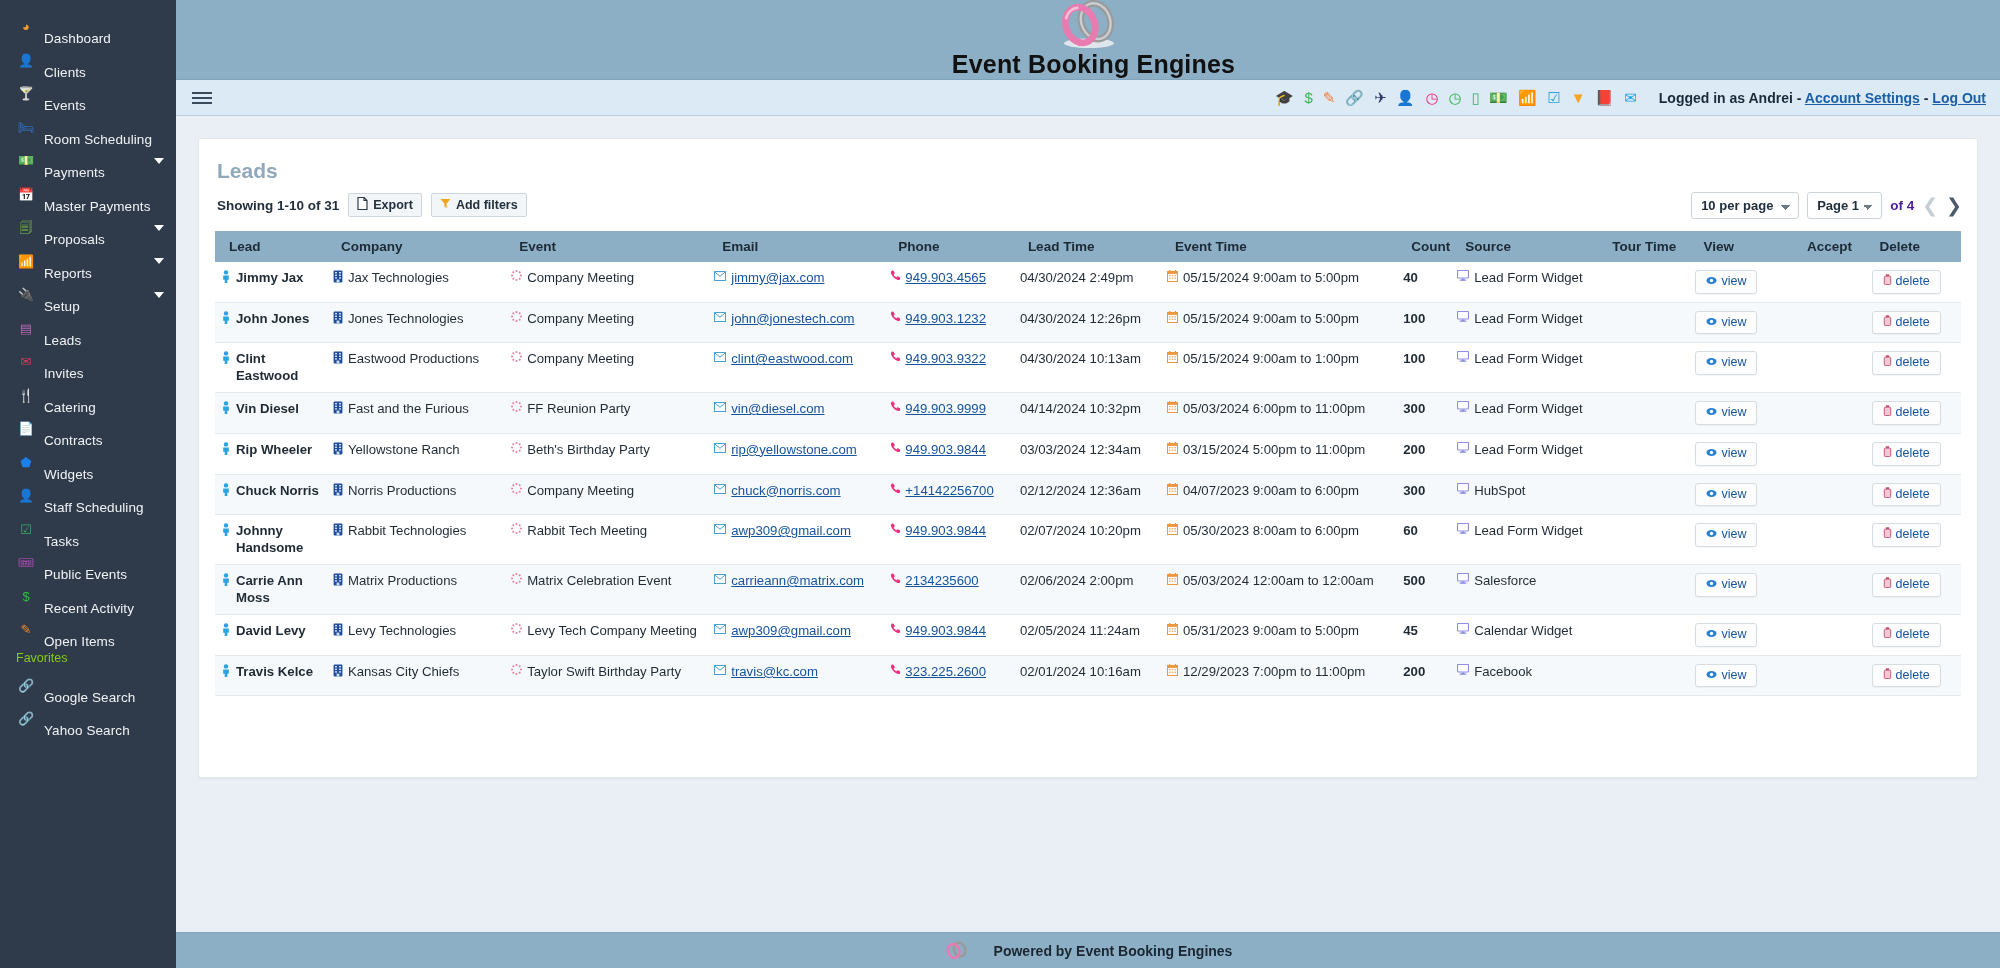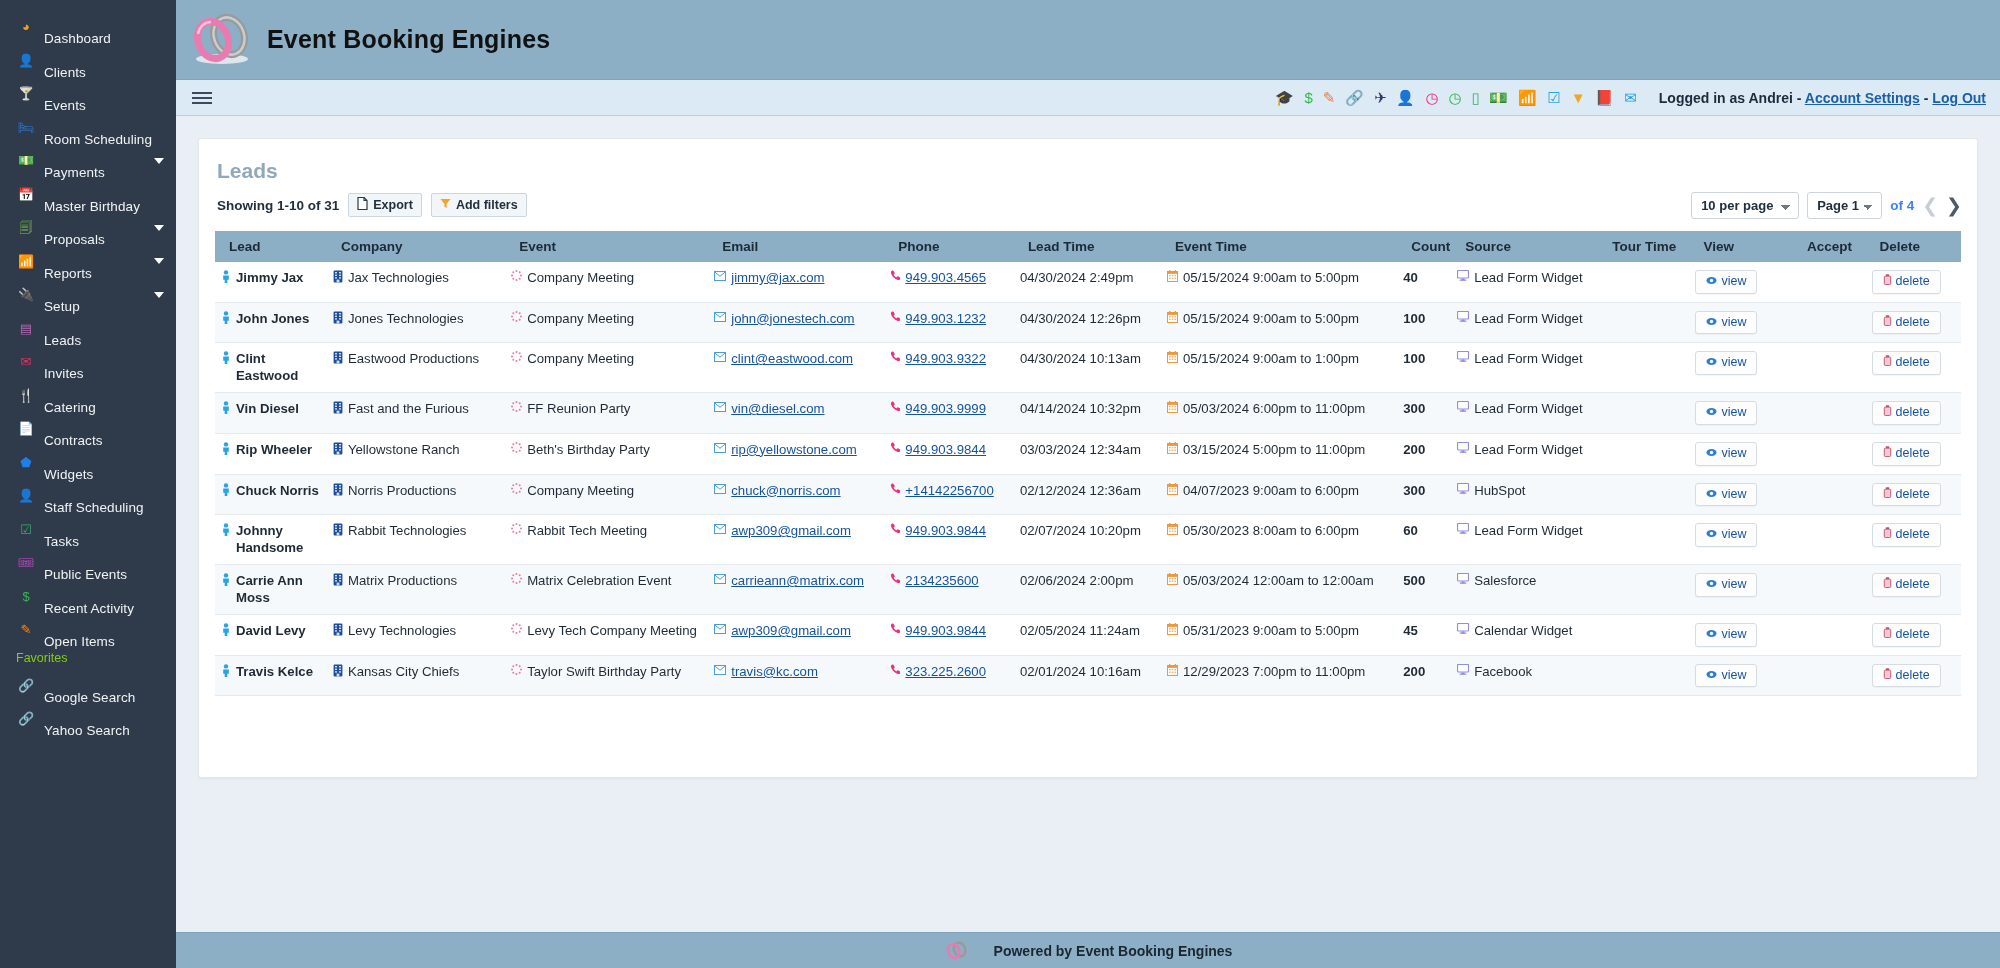--- a/index.html
+++ b/index.html
@@ -47,20 +47,21 @@
 
   
   .main { flex:1; display:flex; flex-direction:column; height:968px; background:#e9eff4; }
 
   .brandbar {
     height:80px; min-height:80px;
     background:#8cafc6;
     display:flex; align-items:center;
     padding-left:11px;
     border-bottom:1px solid #7fa3bb;
+    flex-direction:column;
   }
   .brand-logo { width:70px; height:52px; margin-right:10px; }
   .brand-title { font-size:25px; font-weight:bold; color:#111; letter-spacing:.2px; }
 
   .toolbar {
     height:36px; min-height:36px;
     background:#dbeaf4;
     border-bottom:1px solid #b9cfe0;
     display:flex; align-items:center;
     padding:0 14px 0 16px;
@@ -121,21 +122,21 @@
     font-family:"Liberation Sans", sans-serif;
     cursor:pointer;
     appearance:none; -webkit-appearance:none;
     background-image:
       linear-gradient(45deg, transparent 50%, #6d7a85 50%),
       linear-gradient(135deg, #6d7a85 50%, transparent 50%);
     background-position: calc(100% - 13px) 12px, calc(100% - 8px) 12px;
     background-size: 5px 5px, 5px 5px;
     background-repeat:no-repeat;
   }
-  .of-label { font-size:13.5px; font-weight:bold; color:#3b82f6;text-align:center; }
+  .of-label { font-size:13.5px; font-weight:bold; color:#4c1d95;text-align:center; }
   .arrow { font-size:19px; cursor:pointer; line-height:1; }
   .arrow.dim { color:#c6ced4; }
   .arrow.on  { color:#4b5b69; }
 
   .table-wrap { position:relative; }
   table.leads { width:100%; border-collapse:collapse; table-layout:fixed; }
   table.leads thead th {
     background:#8cafc6; color:#1c2a36;
     font-size:13.5px; font-weight:bold; text-align:left;
     padding:8px 14px; height:31px;
@@ -195,21 +196,21 @@
           <span class="nav-ico" style="color:#2f7de0">🛏</span>
           <span class="nav-label">Room Scheduling</span>
         </div>
         <div class="nav-item">
           <span class="nav-ico" style="color:#46b96a">💵</span>
           <span class="nav-label">Payments</span>
           <span class="nav-caret"></span>
         </div>
         <div class="nav-item">
           <span class="nav-ico" style="color:#35b9a6">📅</span>
-          <span class="nav-label">Master Birthday</span>
+          <span class="nav-label">Master Payments</span>
         </div>
         <div class="nav-item">
           <span class="nav-ico" style="color:#7fc14a">🗐</span>
           <span class="nav-label">Proposals</span>
           <span class="nav-caret"></span>
         </div>
         <div class="nav-item">
           <span class="nav-ico" style="color:#f08a2c">📶</span>
           <span class="nav-label">Reports</span>
           <span class="nav-caret"></span>

